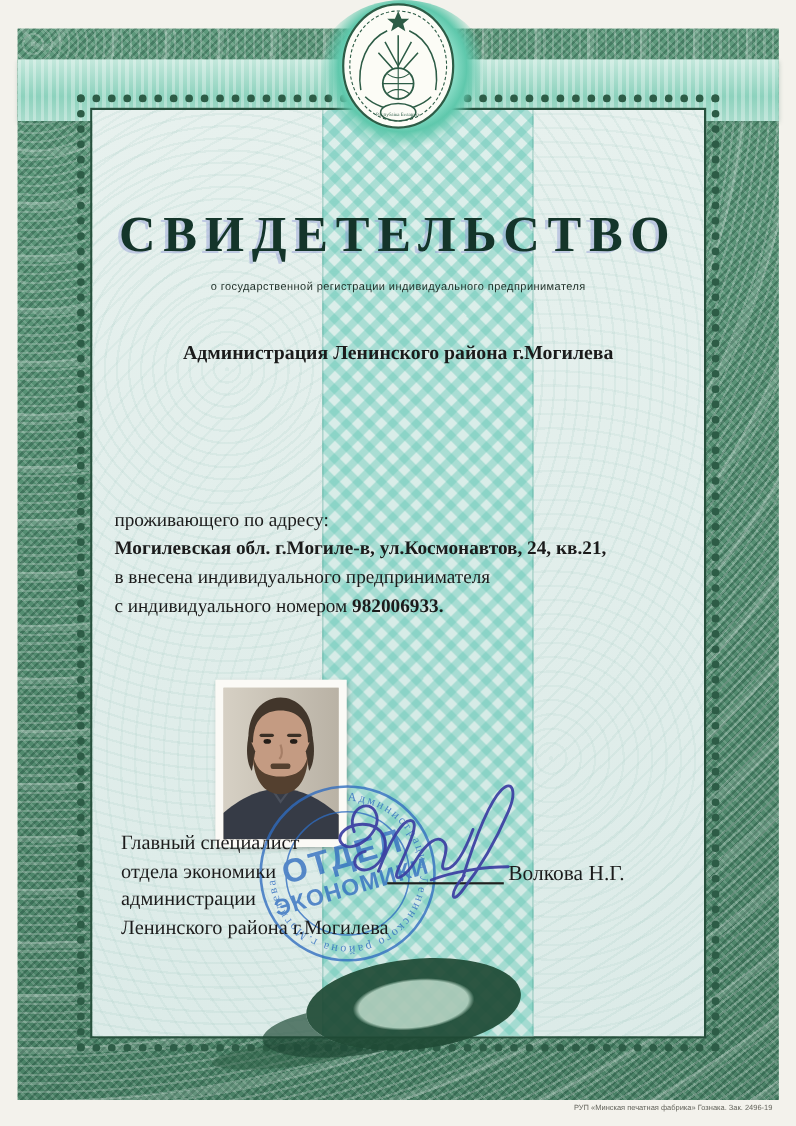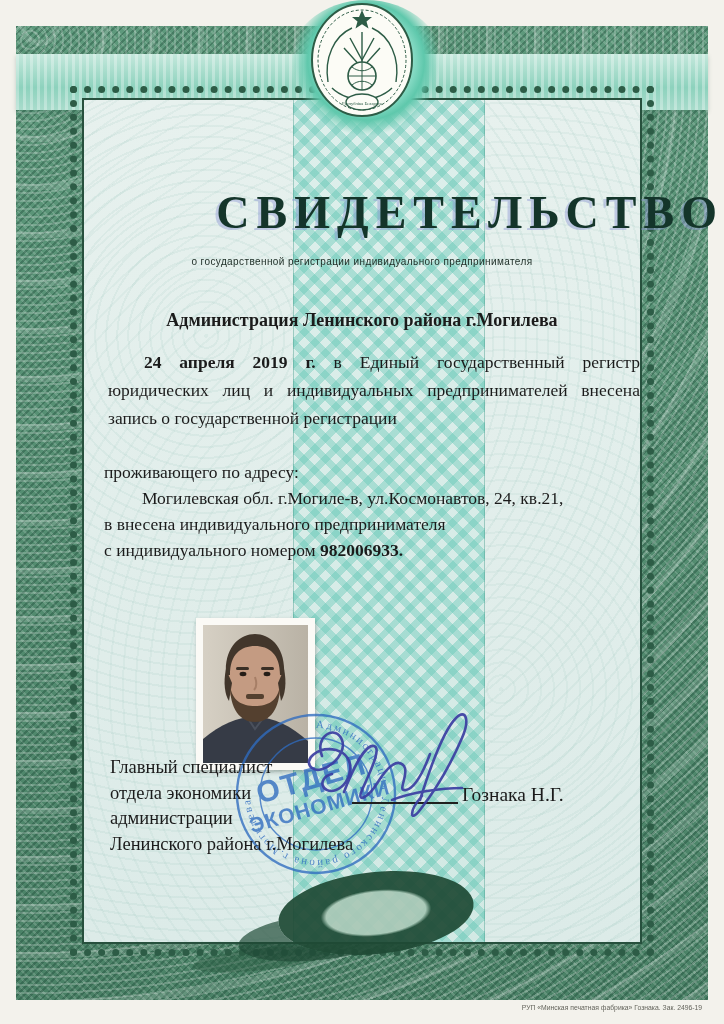--- a/index.html
+++ b/index.html
@@ -42,30 +42,30 @@
     background:radial-gradient(ellipse at center, #a9c8b6 0 36%, #1f4a35 40% 72%, rgba(31,74,53,0) 74%);
     box-shadow:-60px 18px 0 -18px rgba(31,74,53,.75), -120px 34px 0 -30px rgba(43,92,68,.55);
     transform:rotate(-6deg);opacity:.92;}
   
   .emblem-burst{position:absolute;left:286px;top:0;width:160px;height:140px;z-index:7;
     background:radial-gradient(circle at 50% 44%, #9ae4d0 0 38%, #5fc8ac 52%, rgba(95,200,172,0) 66%);
     border-radius:50%;}
   .emblem{position:absolute;left:310px;top:2px;z-index:8;}
   
   .txt{position:absolute;z-index:10;}
-  .title{left:0;right:0;top:186px;text-align:right;font-size:46px;font-weight:700;
+  .title{left:0;right:0;top:186px;text-align:center;font-size:46px;font-weight:700;
     letter-spacing:7px;color:#14352a;text-shadow:-3px 2px 0 rgba(145,152,212,.45);}
   .subtitle{left:0;right:0;top:256px;text-align:center;font-size:10px;color:#1d2c25;
     font-family:"Liberation Sans","DejaVu Sans",sans-serif;letter-spacing:.4px;}
   .authority{left:0;right:0;top:310px;text-align:center;font-size:18px;font-weight:700;}
   .paragraph{left:108px;width:532px;top:348px;font-size:17.5px;line-height:28px;
     text-align:justify;text-indent:36px;}
   .person-name{left:0;right:0;top:424px;text-align:center;font-size:18px;font-weight:700;}
   .residence{left:104px;width:532px;top:459px;font-size:17.5px;line-height:26px;}
-  .addr-b{font-weight:400;margin-left:38px;}
+  .addr-b{font-weight:700;}
   .pos-block{left:110px;top:755px;font-size:18.5px;line-height:25.5px;z-index:14;}
   .official-name{left:462px;top:784px;font-size:19.5px;z-index:14;}
   .sig-line{position:absolute;left:352px;top:784px;width:106px;height:18px;z-index:13;
     border-bottom:2px solid #20201e;}
   .serial{left:470px;top:894px;width:150px;text-align:center;font-size:23px;font-weight:700;
     letter-spacing:4px;color:#c33527;z-index:11;font-family:"DejaVu Serif",serif;}
   .printer-note{position:absolute;right:22px;top:1004px;z-index:11;color:#64645c;
     font-family:"Liberation Sans",sans-serif;font-size:10px;transform:scale(.68);transform-origin:right top;}
   
   .photo-frame{position:absolute;left:196px;top:618px;width:105px;height:138px;z-index:11;
@@ -103,21 +103,20 @@
     <circle cx="52" cy="74" r="14" fill="#fcfcf6" stroke="#2d5c46" stroke-width="1.6"></circle>
     <path d="M38 74 H66 M52 60 V88 M42 65 C48 70 56 70 62 65 M42 83 C48 78 56 78 62 83" stroke="#2d5c46" stroke-width="1" fill="none"></path>
     <ellipse cx="52" cy="100" rx="16" ry="8" fill="#fcfcf6" stroke="#2d5c46" stroke-width="1.4"></ellipse>
     <text x="52" y="103" text-anchor="middle" font-size="4.6" fill="#2d5c46">Рэспубліка Беларусь</text>
   </svg>
 
   <div class="txt title">СВИДЕТЕЛЬСТВО</div>
   <div class="txt subtitle">о государственной регистрации индивидуального предпринимателя</div>
   <div class="txt authority">Администрация Ленинского района г.Могилева</div>
 
-  <div class="txt paragraph"><b>24 апреля 2019 г.</b><span> в Единый государственный регистр юридических лиц и индивидуальных предпринимателей внесена запись о государственной регистрации</span></div>
 
 
   <div class="txt residence">
     <div>проживающего по адресу:</div>
     <div class="addr-b">Могилевская обл. г.Могиле-в, ул.Космонавтов, 24, кв.21,</div>
     <div>в внесена индивидуального предпринимателя</div>
     <div><span>с индивидуального номером </span><b>982006933.</b></div>
   </div>
 
   <div class="photo-frame">
@@ -165,21 +164,21 @@
   <svg class="signature" width="196" height="146" viewBox="0 0 196 146">
     <g stroke="#3b3ea2" stroke-width="2.6" fill="none" stroke-linecap="round" opacity="0.92">
       <path d="M30 64 C22 44 44 32 50 48 C56 64 30 84 20 76 C10 68 26 54 44 58 C66 64 60 92 44 98 C30 103 24 86 40 82"></path>
       <path d="M52 100 C62 74 74 52 82 54 C90 56 78 80 70 98 C64 112 76 106 86 90 C96 74 106 66 112 74 C118 82 104 100 114 98 C124 96 132 78 138 62"></path>
       <path d="M128 108 C138 76 152 38 164 26 C174 16 178 28 170 46 C158 74 142 100 128 118 C118 131 116 120 130 104"></path>
       <path d="M100 108 C120 100 150 96 170 96"></path>
     </g>
   </svg>
 
   <div class="sig-line"></div>
-  <div class="txt official-name">Гознака Н.Г.</div>
+  <div class="txt official-name">Волкова Н.Г.</div>
 
   <div class="txt pos-block">
     <div>Главный специалист</div>
     <div>отдела экономики</div>
     <div>администрации</div>
     <div>Ленинского района г.Могилева</div>
   </div>
 
   <div class="printer-note">РУП «Минская печатная фабрика» Гознака. Зак. 2496-19</div>
 

